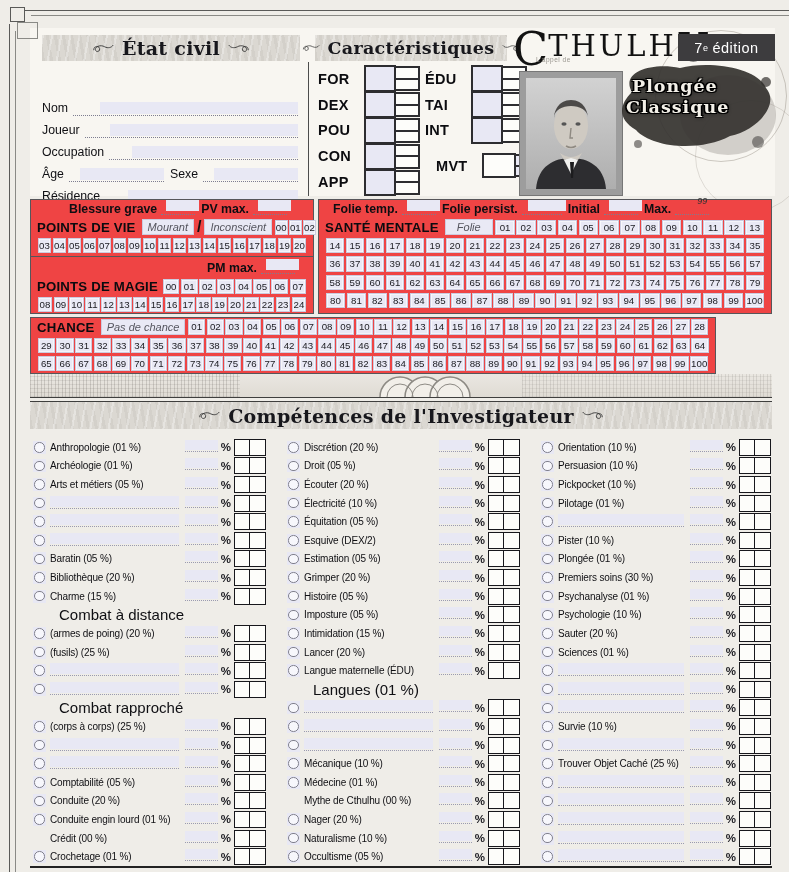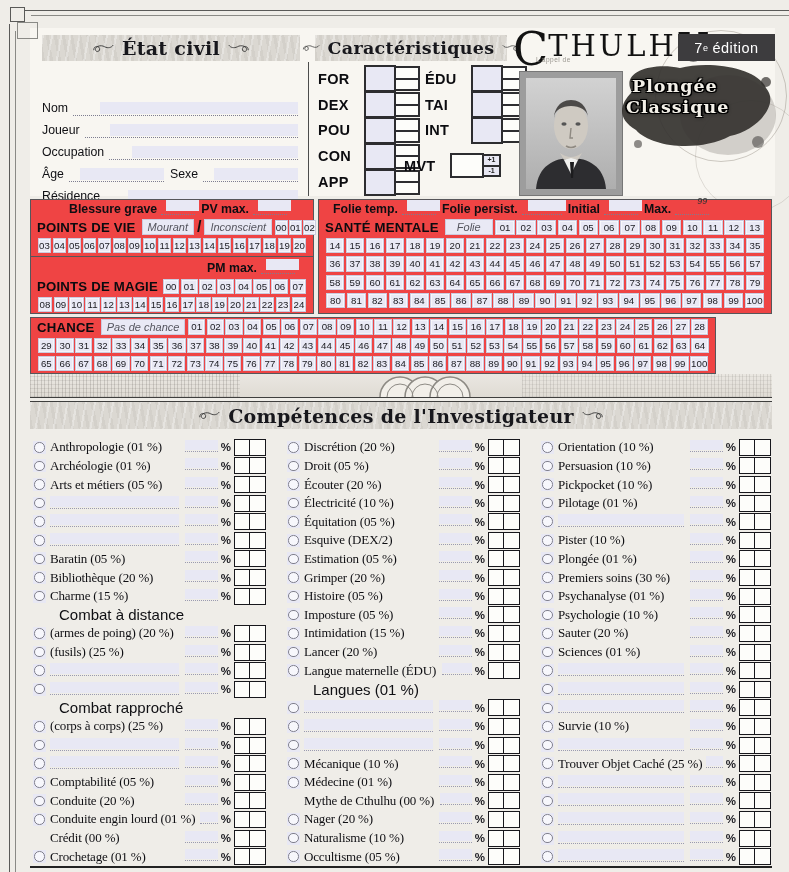--- a/index.html
+++ b/index.html
@@ -31,21 +31,21 @@
   .vdiv{position:absolute;left:308px;top:62px;height:134px;border-left:1.6px solid #4c4c4c;}
   
   .char-col{position:absolute;}
   .crow{display:flex;align-items:center;height:25.8px;}
   .clabel{width:46px;font-weight:700;font-size:14.5px;letter-spacing:.3px;color:#0c0c10;}
   .cboxes{display:flex;align-items:center;}
   .bigbox{width:28px;height:23px;background:#e8e8f4;border:2px solid #2d2d30;}
   .smallstack{display:flex;flex-direction:column;margin-left:-2px;}
   .smallbox{width:22px;height:9.5px;background:#fdfdfa;border:2px solid #2d2d30;}
   .smallbox + .smallbox{margin-top:-2px;}
-  .mvt-row{position:absolute;left:404px;top:153px;display:flex;align-items:center;}
+  .mvt-row{position:absolute;left:436px;top:153px;display:flex;align-items:center;}
   .mvt-big{width:30px;height:21px;background:#fdfdfa;border:2px solid #2d2d30;}
   .mvt-stack{display:flex;flex-direction:column;margin-left:-2px;}
   .mvt-small{width:15px;height:8.5px;background:#e8e8f4;border:2px solid #2d2d30;font-size:7px;line-height:8.5px;
              text-align:center;color:#222;font-weight:700;}
   .mvt-small + .mvt-small{margin-top:-2px;}
   
   .cth{position:absolute;left:513px;top:28px;width:175px;height:44px;font-family:"DejaVu Serif",serif;
        color:#121212;display:flex;align-items:flex-start;}
   .cthC{font-size:46px;line-height:42px;}
   .cthMid{font-size:29px;line-height:36px;letter-spacing:3px;}
@@ -83,21 +83,21 @@
   .engrave{position:absolute;top:0;bottom:0;background:repeating-linear-gradient(90deg,rgba(55,50,45,.20) 0 1px,transparent 1px 3.5px),
            repeating-linear-gradient(0deg,rgba(55,50,45,.12) 0 1px,transparent 1px 4px);}
   .rule{position:absolute;left:30px;top:397px;width:742px;height:3px;border-top:1.7px solid #3f3f3e;border-bottom:1px solid #3f3f3e;}
   .bottom-rule{position:absolute;left:30px;top:866px;width:742px;border-top:2.6px solid #222;}
   
   .skills-col{position:absolute;top:438px;height:429px;display:flex;flex-direction:column;}
   .srow{height:18.62px;display:flex;align-items:center;}
   .circwrap{flex:0 0 13px;width:13px;height:13px;background:#e8e8f4;display:flex;align-items:center;justify-content:center;margin-right:4px;}
   .circ{width:8.5px;height:8.5px;border:1.4px solid #80808e;border-radius:50%;background:#f7f7fc;display:block;}
   .circspace{flex:0 0 17px;}
-  .slbl{font-size:13px;letter-spacing:-.15px;color:#0f0f13;white-space:nowrap;flex:0 0 auto;font-family:Liberation Serif, serif;}
+  .slbl{font-size:10px;letter-spacing:-.15px;color:#0f0f13;white-space:nowrap;flex:0 0 auto;}
   .sspace{flex:1 1 4px;min-width:2px;}
   .dotline{flex:1 1 auto;position:relative;height:12px;border-bottom:1.3px dotted #9a9ab0;margin:0 4px 2px 0;}
   .dotline::before{content:"";position:absolute;left:0;right:0;bottom:1px;height:11px;background:#e8e8f4;}
   .sval{flex:0 1 33px;min-width:8px;position:relative;height:10px;border-bottom:1.3px dotted #9a9ab0;margin:0 3px 2px 2px;}
   .sval::before{content:"";position:absolute;left:0;right:0;bottom:1px;height:10px;background:#e8e8f4;}
   .pct{flex:0 0 auto;font-size:11.5px;font-weight:700;color:#1c1c22;margin-right:3px;}
   .sboxes{flex:0 0 34px;display:flex;}
   .sbx{width:15px;height:15px;background:#fdfdfa;border:1.7px solid #17171c;}
   .sbx + .sbx{margin-left:-1.7px;}
   .sghead{margin-left:26px;font-size:15px;color:#0f0f13;white-space:nowrap;}

